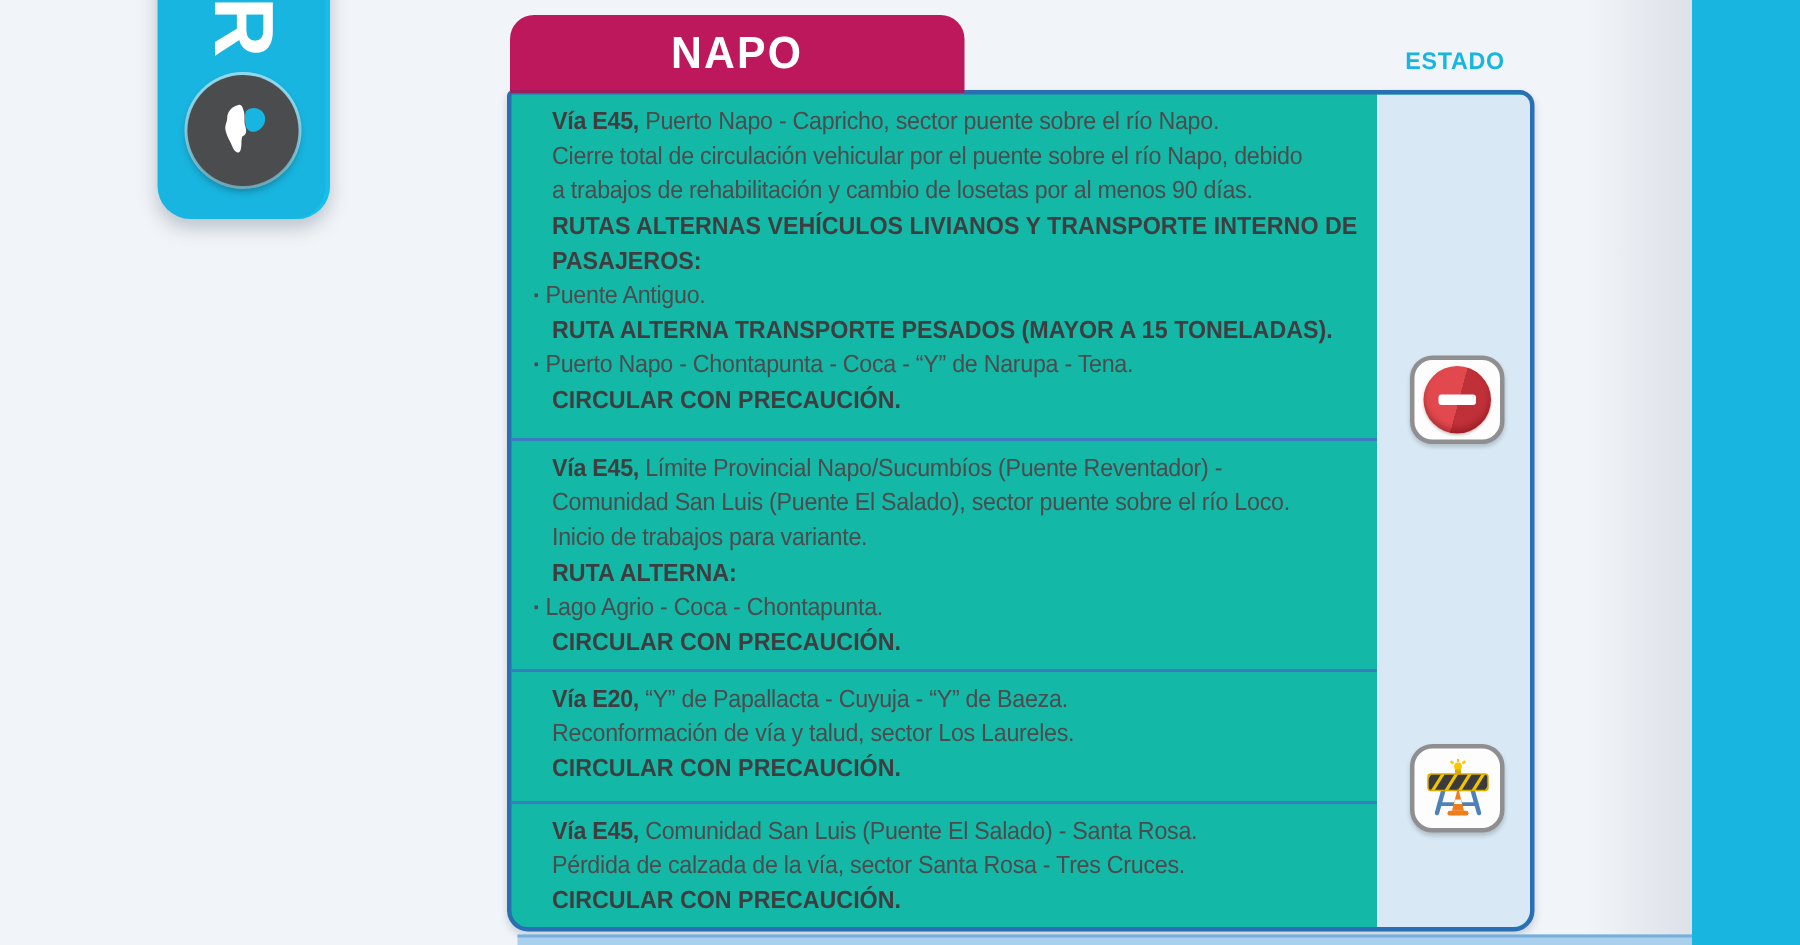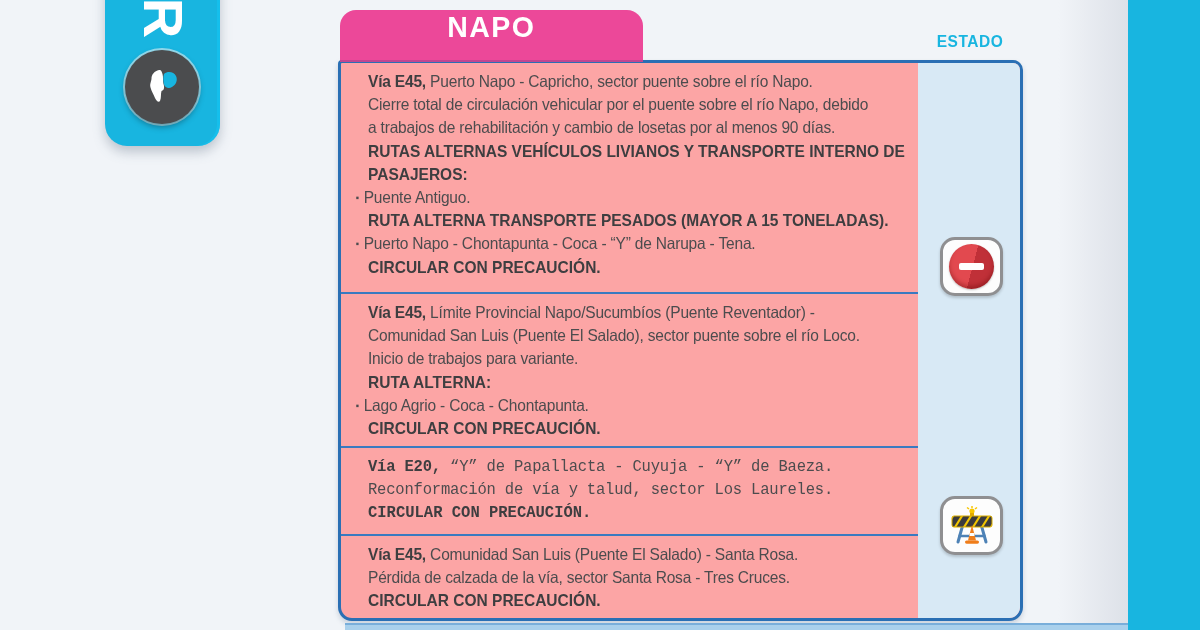--- a/index.html
+++ b/index.html
@@ -17,38 +17,38 @@
     background:#18b5e0;border-radius:22px;
     box-shadow:0 6px 12px rgba(90,105,125,.35), inset -3px 0 0 rgba(20,199,243,.6);}
   .vert-letter{position:absolute;left:0;top:62px;width:100%;height:56px;
     display:flex;align-items:center;justify-content:center;
     color:#ffffff;font-size:56px;font-weight:800;transform:rotate(90deg);line-height:1;}
   .map-badge{position:absolute;left:20px;top:122px;width:74px;height:74px;border-radius:50%;
     background:#4b4c4e;box-shadow:0 3px 6px rgba(0,0,0,.35), 0 0 0 2px rgba(255,255,255,.55);
     display:flex;align-items:center;justify-content:center;}
 
   
-  .tab{position:absolute;left:340px;top:10px;width:303px;height:52px;background:#ec4899;
-    border-radius:16px 16px 0 0;display:flex;justify-content:center;
+  .tab{position:absolute;left:340px;top:10px;width:303px;height:52px;background:#be185d;
+    border-radius:16px 16px 0 0;display:flex;align-items:center;justify-content:center;
     box-shadow:inset 0 -2px 0 rgba(0,60,110,.18);z-index:2;}
   .tab span{color:#ffffff;font-size:30px;font-weight:800;letter-spacing:1.5px;
     transform:scaleX(.95);}
   .estado{position:absolute;left:918px;top:33px;width:104px;text-align:center;
     color:#18b5e0;font-size:16px;font-weight:800;letter-spacing:.5px;transform:scaleX(.97);}
 
   
   .table{position:absolute;left:338px;top:60px;width:685px;height:561px;box-sizing:border-box;
-    border:3px solid #2a6fb4;border-radius:4px 10px 14px 14px;background:#fca5a5;
+    border:3px solid #2a6fb4;border-radius:4px 10px 14px 14px;background:#14b8a6;
     box-shadow:0 3px 5px rgba(110,130,155,.3);overflow:hidden;}
   .status-col{position:absolute;right:0;top:0;bottom:0;width:102px;background:#d8e9f5;}
   .rows{position:absolute;left:0;top:0;width:577px;}
   .row{box-sizing:border-box;padding:7px 6px 0 27px;overflow:hidden;}
   .row1{height:231px;border-bottom:2px solid #3a7ac0;}
   .row2{height:154px;border-bottom:2px solid #3a7ac0;}
-  .row3{height:88px;border-bottom:2px solid #3a7ac0;font-family:Liberation Mono, monospace;}
+  .row3{height:88px;border-bottom:2px solid #3a7ac0;}
   .row4{height:102px;}
   .line{font-size:16.5px;line-height:23.2px;color:#4c4c4e;white-space:nowrap;
     transform:scaleX(.94);transform-origin:0 50%;letter-spacing:-.2px;}
   .line.bold{font-weight:700;color:#3e3e40;letter-spacing:0;}
   .line .prefix{font-weight:700;color:#3e3e40;}
   .line.bullet{text-indent:-13px;}
   .bullet-mark{font-size:10px;vertical-align:2px;padding-right:5px;}
 
   
   .icon-box{position:absolute;width:63px;height:59px;box-sizing:border-box;

